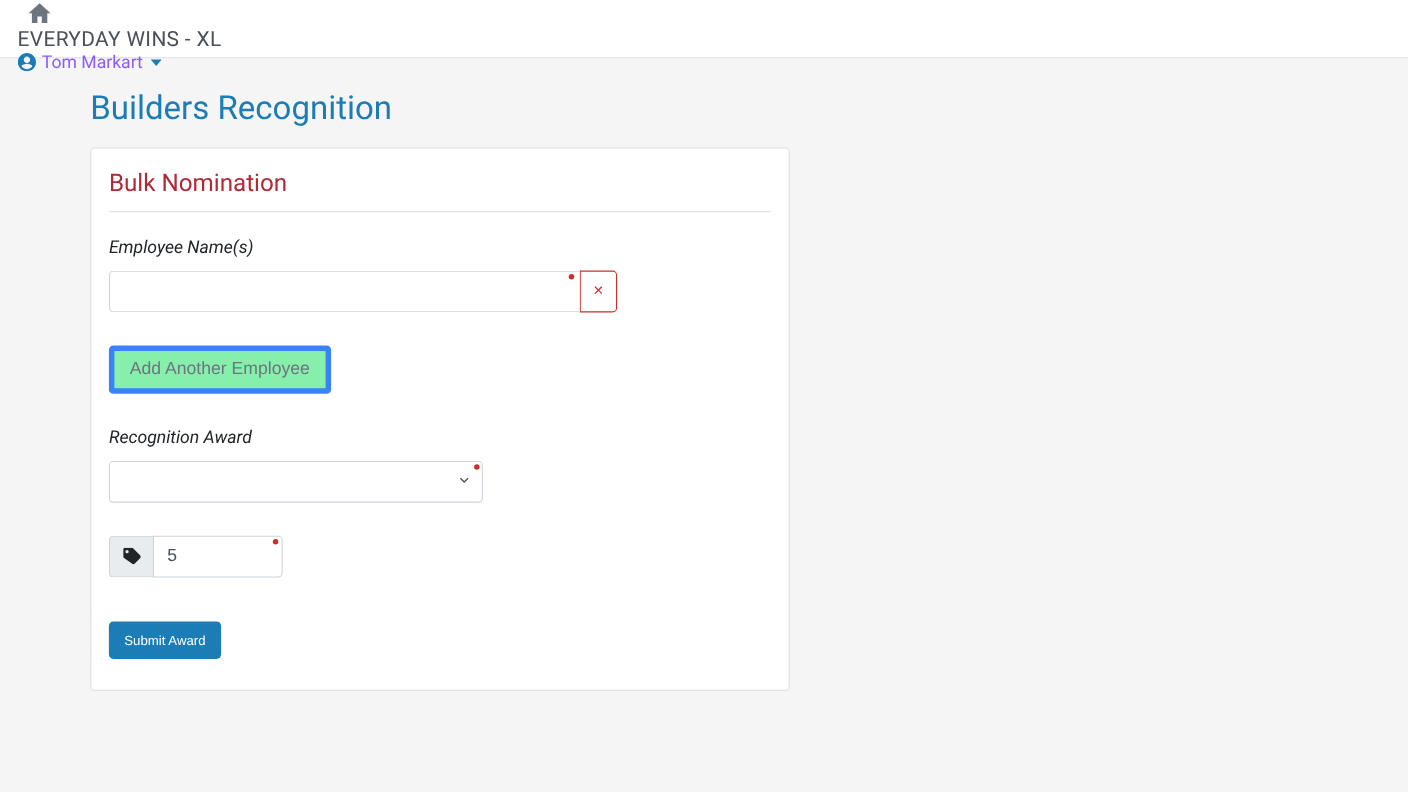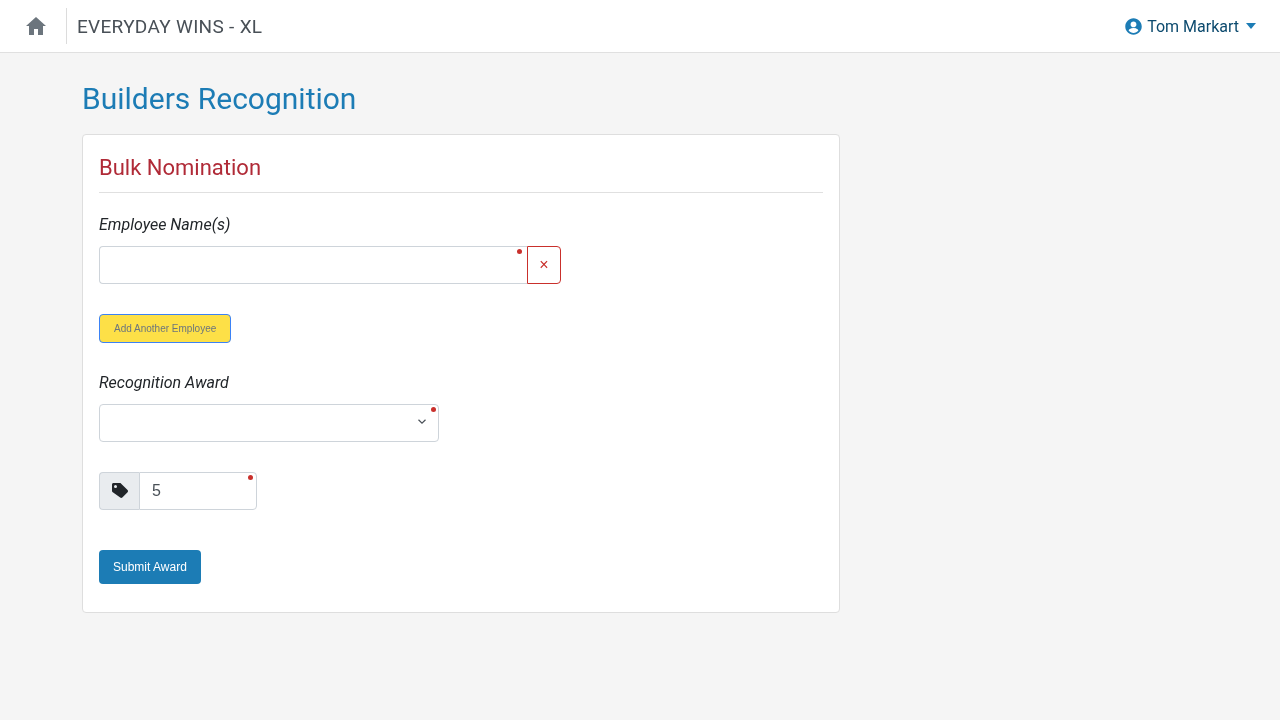--- a/index.html
+++ b/index.html
@@ -9,23 +9,24 @@
     background: #f5f5f5;
     color: #212529;
     font-size: 16px;
   }
 
   
   .navbar {
     background: #fff;
     height: 53px;
     display: flex;
-    align-items: center;
+    align-items: flex-start;
     padding: 0 16px;
     border-bottom: 1px solid #e0e0e0;
+    flex-direction: column;
   }
   .home-icon {
     color: #6c757d;
     font-size: 22px;
     padding: 0 12px 0 8px;
   }
   .home-icon svg { width: 24px; height: 24px; fill: #6c757d; display:block; }
   .nav-divider {
     width: 1px;
     height: 36px;
@@ -33,21 +34,21 @@
     margin: 0 10px 0 6px;
   }
   .brand {
     font-size: 19px;
     color: #495057;
     letter-spacing: 0.3px;
     font-weight: 400;
   }
   .nav-spacer { flex: 1; }
   .user-menu {
-    color: #0c4a6e;
+    color: #8b5cf6;
     display: flex;
     align-items: center;
     gap: 5px;
     cursor: pointer;
     font-size: 16px;
     padding-right: 8px;
   }
   .user-menu svg.user-circle { width: 17px; height: 17px; fill: #1c7cb5; }
   .caret-down { width:0; height:0; border-left:5px solid transparent; border-right:5px solid transparent; border-top:6px solid #1c7cb5; margin-left:2px; }
 
@@ -58,21 +59,21 @@
   .page-title {
     font-size: 30px;
     color: #1c7cb5;
     font-weight: 400;
     margin-bottom: 18px;
   }
   .card {
     background: #fff;
     border: 1px solid #dedede;
     border-radius: 4px;
-    width: 758px;
+    width: 636px;
     padding: 16px 16px 28px 16px;
   }
   .card-title {
     font-size: 22px;
     color: #b02a37;
     font-weight: 400;
     padding: 4px 0 12px 0;
     border-bottom: 1px solid #e0e0e0;
     margin-bottom: 22px;
   }
@@ -111,26 +112,26 @@
 
   .req-dot {
     position:absolute;
     width:5px; height:5px; border-radius:50%;
     background:#c9302c;
   }
   .input-wrap { position:relative; display:inline-block; }
   .req-tr { top:3px; right:5px; }
 
   .btn-outline {
-    border:1px solid #3b82f6;
-    background:#fde047;
+    border:5px solid #3b82f6;
+    background:#86efac;
     color:#6c757d;
     padding: 8px 14px;
     border-radius:4px;
-    font-size:10px;
+    font-size:16px;
     cursor:pointer;
   }
 
   .select-input {
     width: 340px;
     height: 38px;
     border:1px solid #ced4da;
     border-radius:4px;
     padding: 6px 30px 6px 12px;
     font-size:16px;

